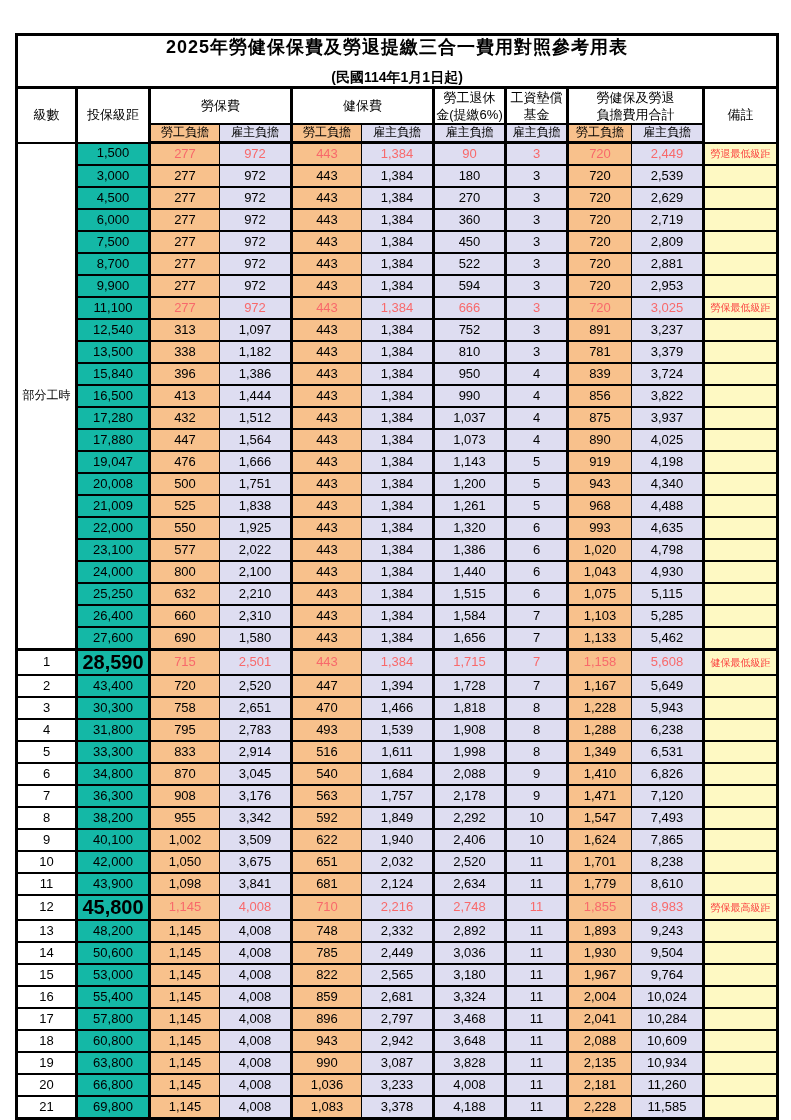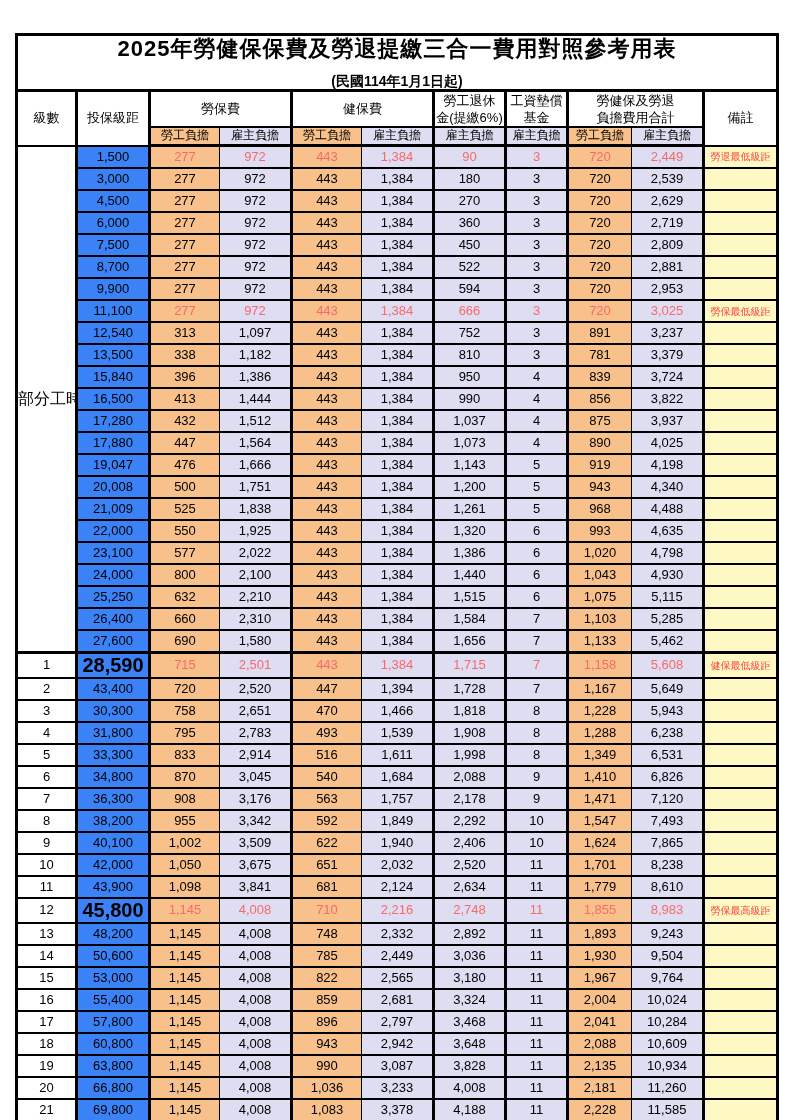--- a/index.html
+++ b/index.html
@@ -18,33 +18,33 @@
     border:3px solid var(--border);
   }
   th,td{
     border:2px solid var(--border);
     padding:0;text-align:center;vertical-align:middle;
     white-space:nowrap;overflow:hidden;
     font-weight:normal;font-size:13px;line-height:1.15;
   }
   
   .title-cell{height:50px;border-bottom-width:3px;}
-  .t1{font-size:22px;font-weight:bold;letter-spacing:1px;}
+  .t1{font-size:18px;font-weight:bold;letter-spacing:1px;}
   .t2{font-size:14px;font-weight:bold;margin-top:12px;}
   
   tr.h-group th{height:34px;font-size:13px;}
   tr.h-group th.two-line div{line-height:17px;}
   tr.h-sub th{height:16px;font-size:12px;border-bottom-width:3px;}
   th.emp,td.emp{background:var(--employee-bg);}
   th.er,td.er{background:var(--employer-bg);}
   
   tbody td{height:20px;}
   td.level-cell{font-size:13px;background:#fff;}
-  td.part-time{font-size:16px;}
-  td.bracket{font-size:13px;background:#3b82f6;}
+  td.part-time{font-size:12px;}
+  td.bracket{font-size:13px;background:#14b8a6;}
   td.remark{font-size:10px;color:var(--remark-text);background:#fef9c3;}
   tr.hl td.val{color:var(--highlight-text);}
   tr.bb td.bracket{font-weight:bold;font-size:20px;}
   tr.section td{border-top-width:3px;}
   
   .gs{border-left-width:3px;}
   .pair-l{border-right-width:1px;}
   .pair-r{border-left-width:1px;}
 </style>
 </head>

